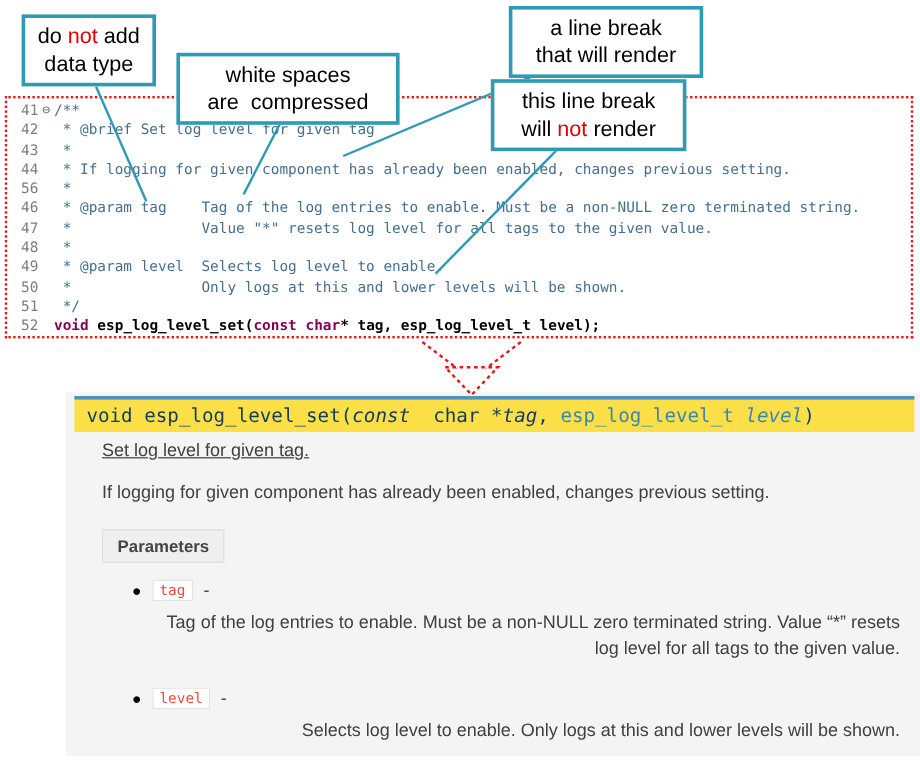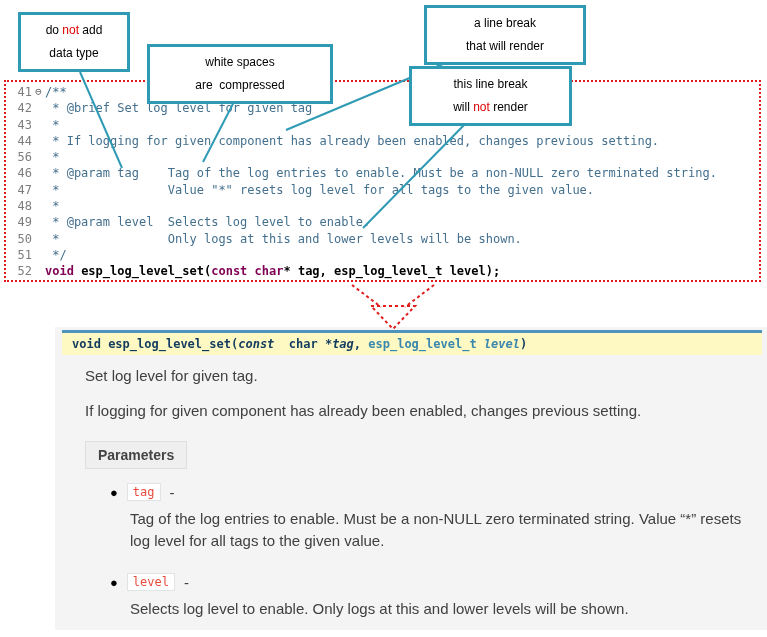--- a/index.html
+++ b/index.html
@@ -5,64 +5,64 @@
   * { margin:0; padding:0; box-sizing:border-box; }
   html,body { background:#fff; }
   body { width:767px; height:637px; font-family:"Liberation Sans",sans-serif; }
   .stage { position:relative; width:767px; height:637px; background:#fff; overflow:hidden; }
 
   .overlay { position:absolute; left:0; top:0; z-index:4; pointer-events:none; }
   .lead { stroke:#2e9ab4; stroke-width:2; fill:none; }
   .red-arrow path { stroke:#e01b1b; stroke-width:2; fill:none; stroke-dasharray:3 3; }
 
   .callout { position:absolute; z-index:5; background:#fff; border:3px solid #2e9ab4;
-             text-align:center; font-size:12px; color:#000; padding:4px 6px; line-height:23px; }
+             text-align:center; font-size:18px; color:#000; padding:4px 6px; line-height:23px; }
   .callout div { white-space:pre; }
   .callout .red { color:#e00000; }
   .c1 { left:18px;  top:12px; width:112px; }
   .c2 { left:147px; top:44px; width:186px; }
   .c3 { left:424px; top:5px;  width:162px; }
   .c4 { left:409px; top:66px; width:163px; }
 
   .codebox { position:absolute; left:4px; top:80px; width:757px; height:202px;
              border:2px dotted #e01b1b; background:#fff; z-index:2; padding:2px 0 0 4px; overflow:hidden; }
   .code-line { display:flex; font-family:"DejaVu Sans Mono",monospace; font-size:12px;
                line-height:16.3px; white-space:pre;align-items:flex-end; }
   .gutter { width:22px; text-align:right; color:#7d7d7d; flex:none; }
   .fold { width:13px; color:#666; flex:none; font-size:11px; text-align:center; }
   .cmt { color:#44708e; }
   .kw  { color:#7f0055; font-weight:bold; }
   .fn  { color:#000; font-weight:bold; }
   .pl  { color:#000; font-weight:bold; }
 
   .docpanel { position:absolute; left:55px; top:327px; width:712px; height:303px;
               background:#f4f4f4; z-index:1; }
-  .sig { position:absolute; left:7px; top:3px; width:700px; background:#fef9c3;
+  .sig { position:absolute; left:7px; top:3px; width:700px; background:#fde047;
          border-top:3px solid #4f94bd; padding:4px 10px;
-         font-family:"DejaVu Sans Mono",monospace; font-size:12px; font-weight:bold; white-space:pre; }
+         font-family:"DejaVu Sans Mono",monospace; font-size:16px; font-weight:normal; white-space:pre; }
   .s-kw,.s-name,.s-pl { color:#123c5e; }
   .s-kwi { color:#123c5e; font-style:italic; }
   .s-par { color:#123c5e; font-style:italic; }
   .s-type { color:#3a87ad; }
   .s-part { color:#3a87ad; font-style:italic; }
 
   .docpanel p { position:absolute; left:30px; font-size:15px; color:#404040; }
-  .p1 { top:40px; }
+  .p1 { top:40px;text-decoration:underline; }
   .p2 { top:75px; }
   .params-label { position:absolute; left:30px; top:114px; background:#efefef;
                   border:1px solid #dfdfdf; padding:5px 12px; font-size:14px;
                   font-weight:bold; color:#444; }
   .bullet { position:absolute; left:55px; display:flex; align-items:center; gap:9px; }
   .b1 { top:156px; }
   .b2 { top:246px; }
   .dot { font-size:13px; color:#000; }
   .chip { font-family:"DejaVu Sans Mono",monospace; font-size:12px; color:#e74c3c;
           background:#fff; border:1px solid #e1e4e5; padding:1px 5px; }
   .dash { font-size:15px; color:#404040; }
-  .desc { position:absolute; left:75px; width:620px; font-size:15px; line-height:22px; color:#404040; }
+  .desc { position:absolute; left:75px; width:620px; font-size:15px; line-height:22px; color:#404040;text-align:right; }
   .d1 { top:181px; }
   .d2 { top:271px; }
 </style>
 </head>
 <body>
 
 <div class="stage">
 
   <svg class="overlay" width="767" height="637" viewBox="0 0 767 637">
     <line class="lead" x1="80" y1="72" x2="122" y2="168"></line>

